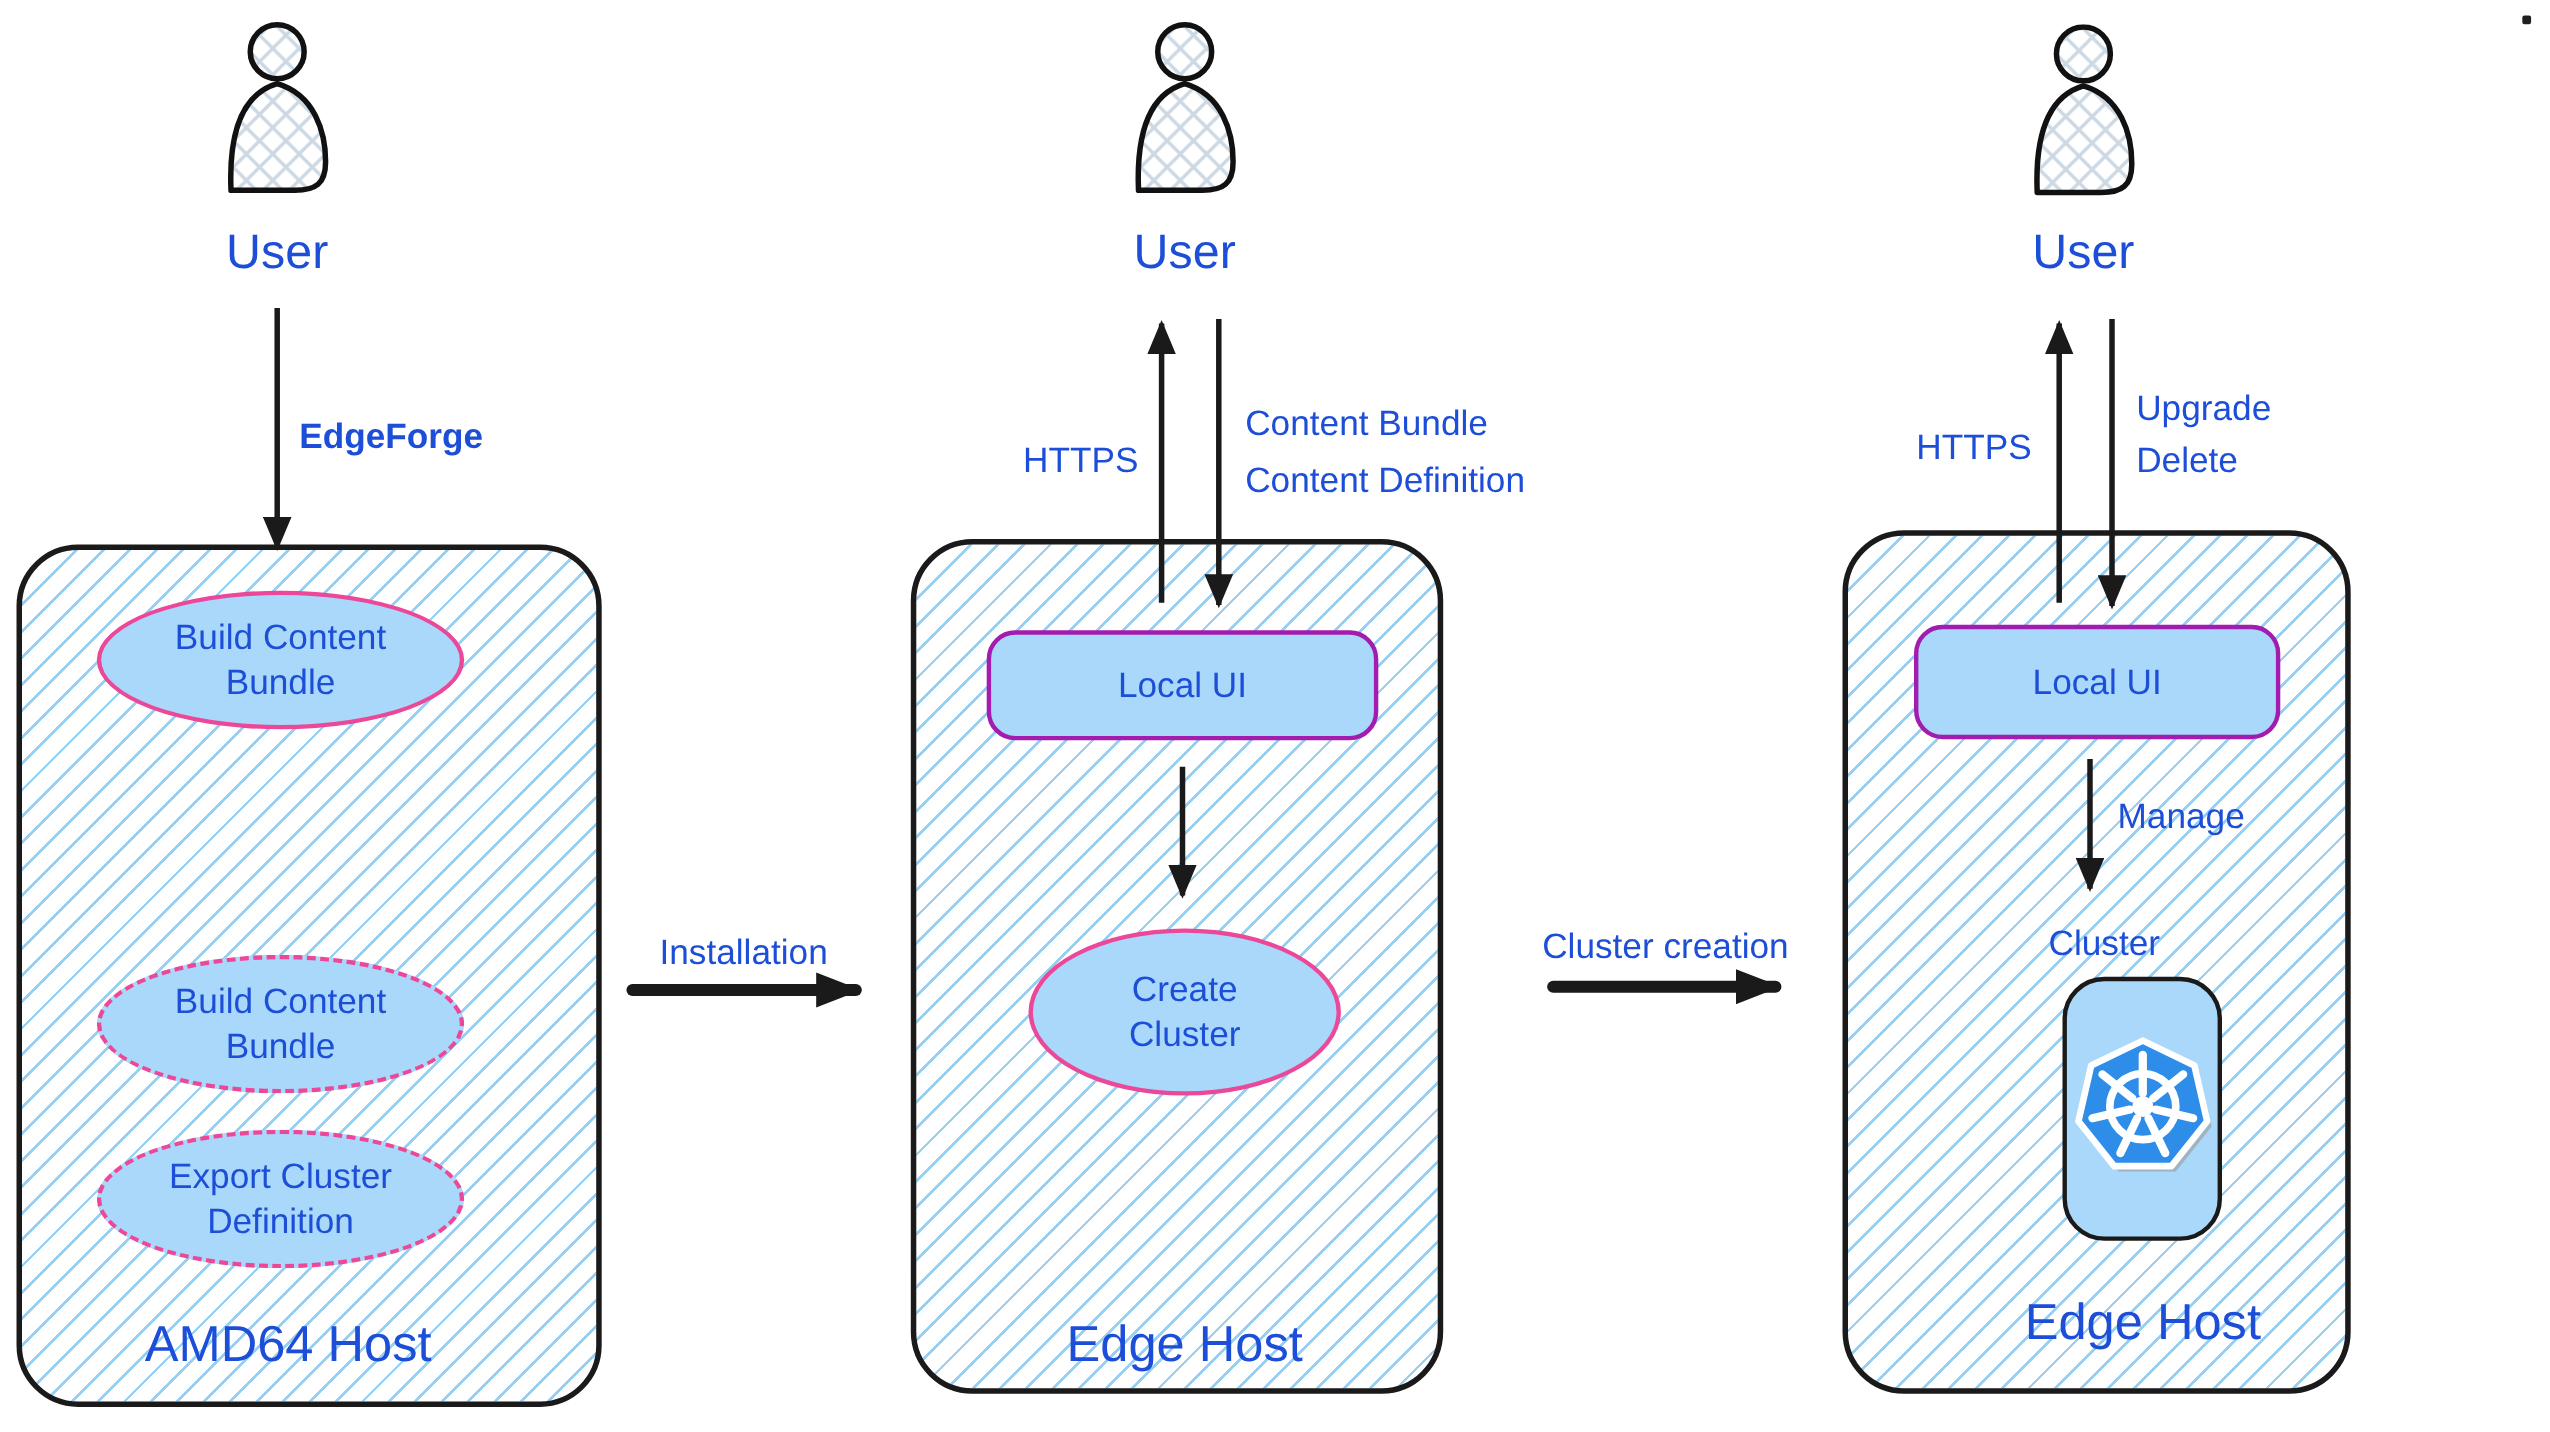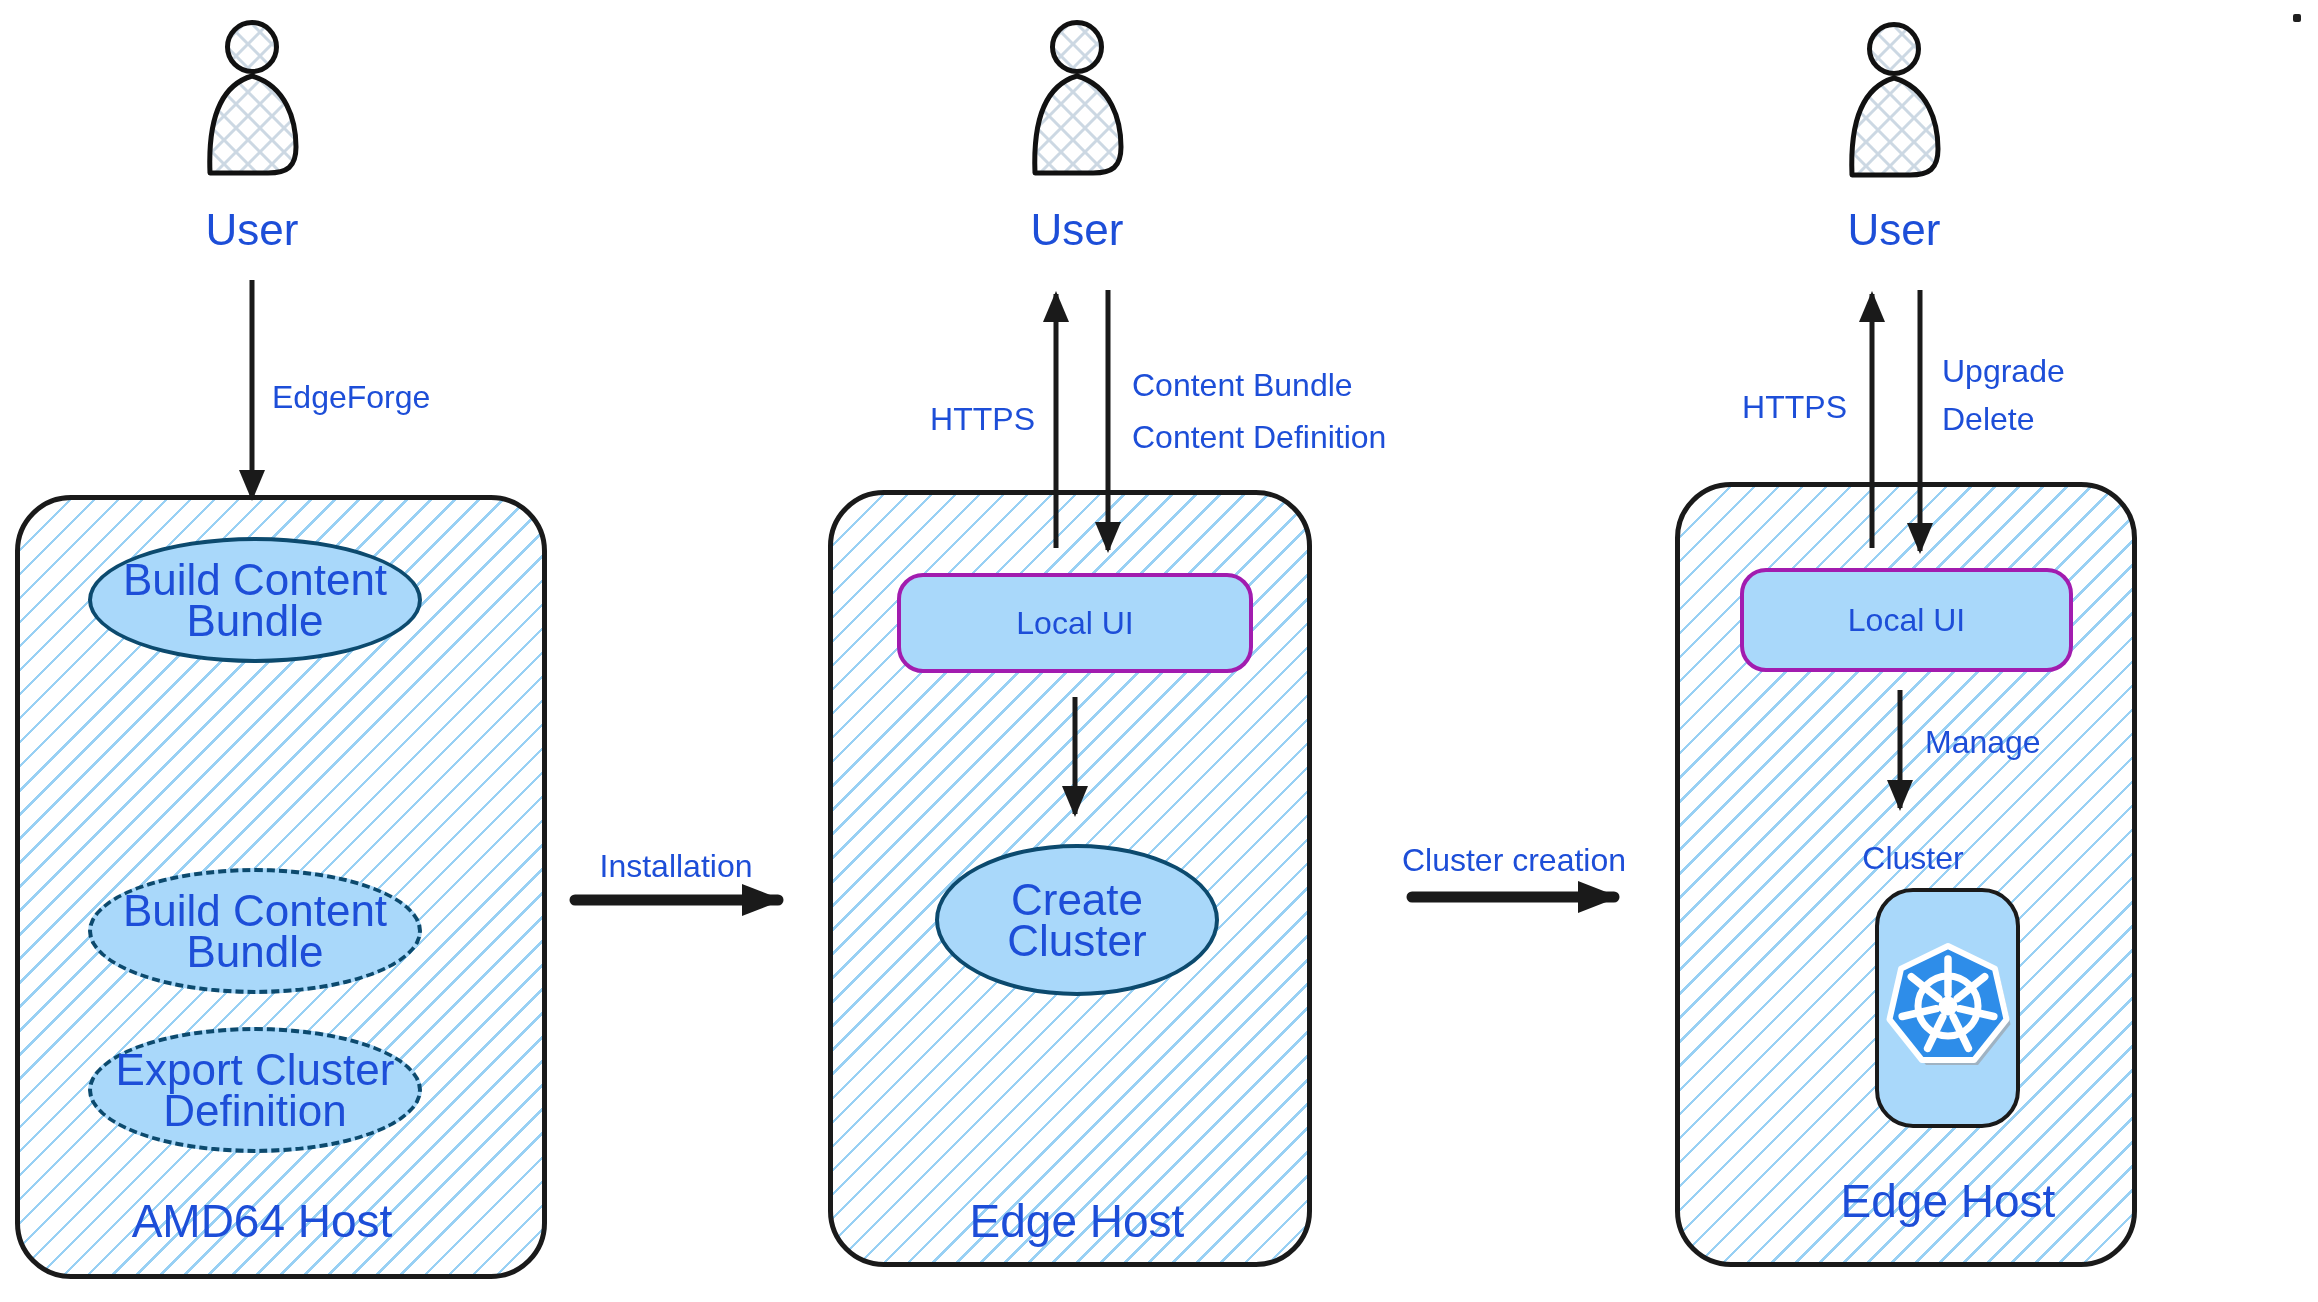--- a/index.html
+++ b/index.html
@@ -1,22 +1,22 @@
 <!DOCTYPE html>
 <html><head>
 <meta charset="utf-8">
 <style>
   html,body{margin:0;padding:0;background:#fff;}
   .canvas{position:relative;width:2318px;height:1302px;background:#ffffff;overflow:hidden;
           font-family:"Liberation Sans",sans-serif;color:#1d4ed8;padding-left:34px;}
   .hatch-box{position:absolute;box-sizing:border-box;border:5px solid #1a1a1a;border-radius:56px;
           background:repeating-linear-gradient(135deg,rgba(134,200,242,.85) 0 2.5px,rgba(0,0,0,0) 2.5px 17px) #ffffff;}
-  .ellipse{position:absolute;box-sizing:border-box;border:4px solid #0c4a6e;border-radius:50%;
+  .ellipse{position:absolute;box-sizing:border-box;border:4px solid #ec4899;border-radius:50%;
           background:#a9d8fa;display:flex;flex-direction:column;align-items:center;justify-content:center;
-          font-size:44px;line-height:41px;}
+          font-size:32px;line-height:41px;}
   .ellipse.dashed{border-style:dashed;}
   .pill{position:absolute;box-sizing:border-box;border:4px solid #a21caf;border-radius:26px;
           background:#a9d8fa;display:flex;align-items:center;justify-content:center;font-size:32px;}
   .lbl{position:absolute;font-size:32px;white-space:nowrap;}
   .cc{transform:translate(-50%,-50%);}
   .cl{transform:translate(0,-50%);}
   .cr{transform:translate(-100%,-50%);}
   .user-lbl{position:absolute;font-size:44px;white-space:nowrap;transform:translate(-50%,-50%);}
   .host-lbl{position:absolute;font-size:46px;white-space:nowrap;transform:translate(-50%,-50%);}
   .arrows{position:absolute;left:0;top:0;pointer-events:none;}
@@ -70,21 +70,21 @@
   <svg class="person" style="left:1025px;top:20px;" width="104" height="158" viewBox="0 0 104 158">
     <circle cx="52" cy="27" r="24.5" fill="url(#xh)" stroke="#111" stroke-width="5"></circle>
     <path d="M10,153 C8,104 18,66 52,56 C86,66 96,100 96,127 C96,147 87,153 68,153 Z" fill="url(#xh)" stroke="#111" stroke-width="5" stroke-linejoin="round"></path>
   </svg>
   <svg class="person" style="left:1842px;top:22px;" width="104" height="158" viewBox="0 0 104 158">
     <circle cx="52" cy="27" r="24.5" fill="url(#xh)" stroke="#111" stroke-width="5"></circle>
     <path d="M10,153 C8,104 18,66 52,56 C86,66 96,100 96,127 C96,147 87,153 68,153 Z" fill="url(#xh)" stroke="#111" stroke-width="5" stroke-linejoin="round"></path>
   </svg>
 
   <div class="user-lbl" style="left:252px;top:230px;">User</div>
-  <div class="lbl cl" style="left:272px;top:397px;">EdgeForge</div>
+  <div class="lbl cl" style="left:272px;top:397px;font-weight:bold;">EdgeForge</div>
 
   <div class="ellipse" style="left:88px;top:537px;width:334px;height:126px;">
     <div>Build Content</div>
     <div>Bundle</div>
   </div>
   <div class="ellipse dashed" style="left:88px;top:868px;width:334px;height:126px;">
     <div>Build Content</div>
     <div>Bundle</div>
   </div>
   <div class="ellipse dashed" style="left:88px;top:1027px;width:334px;height:126px;">

